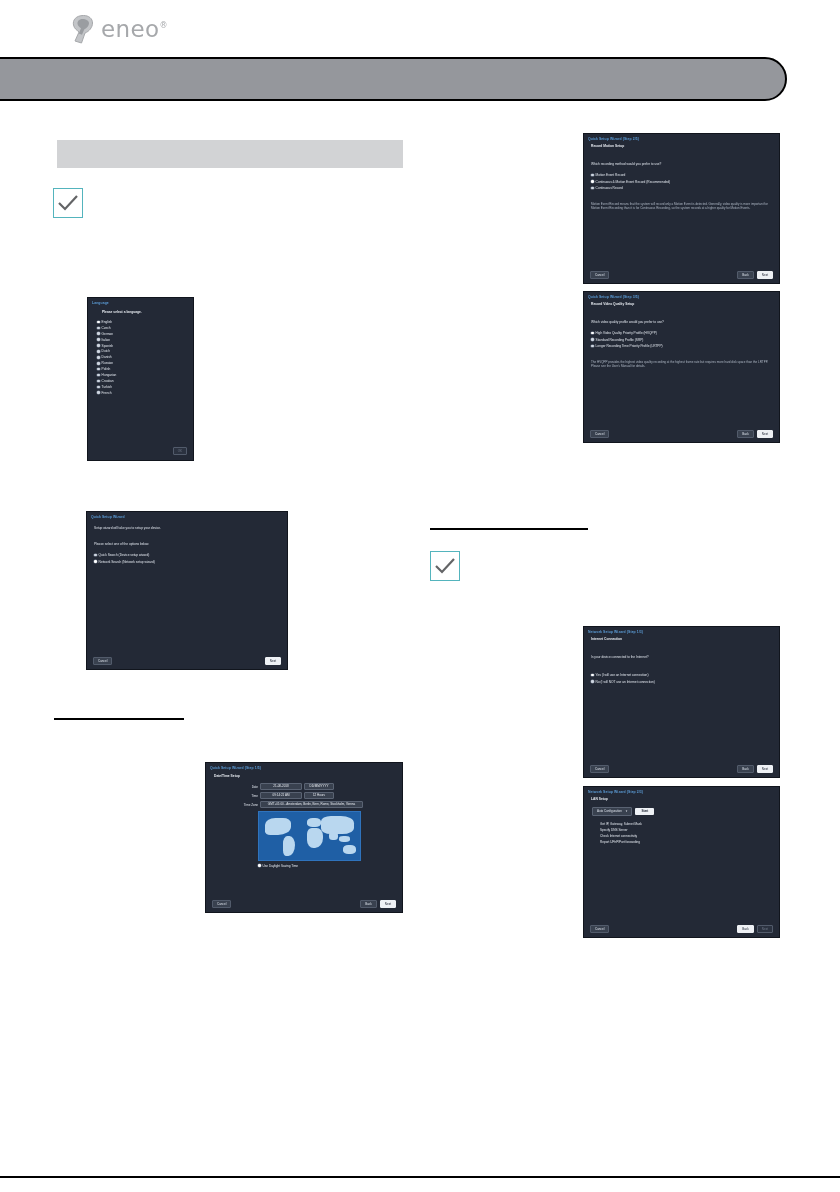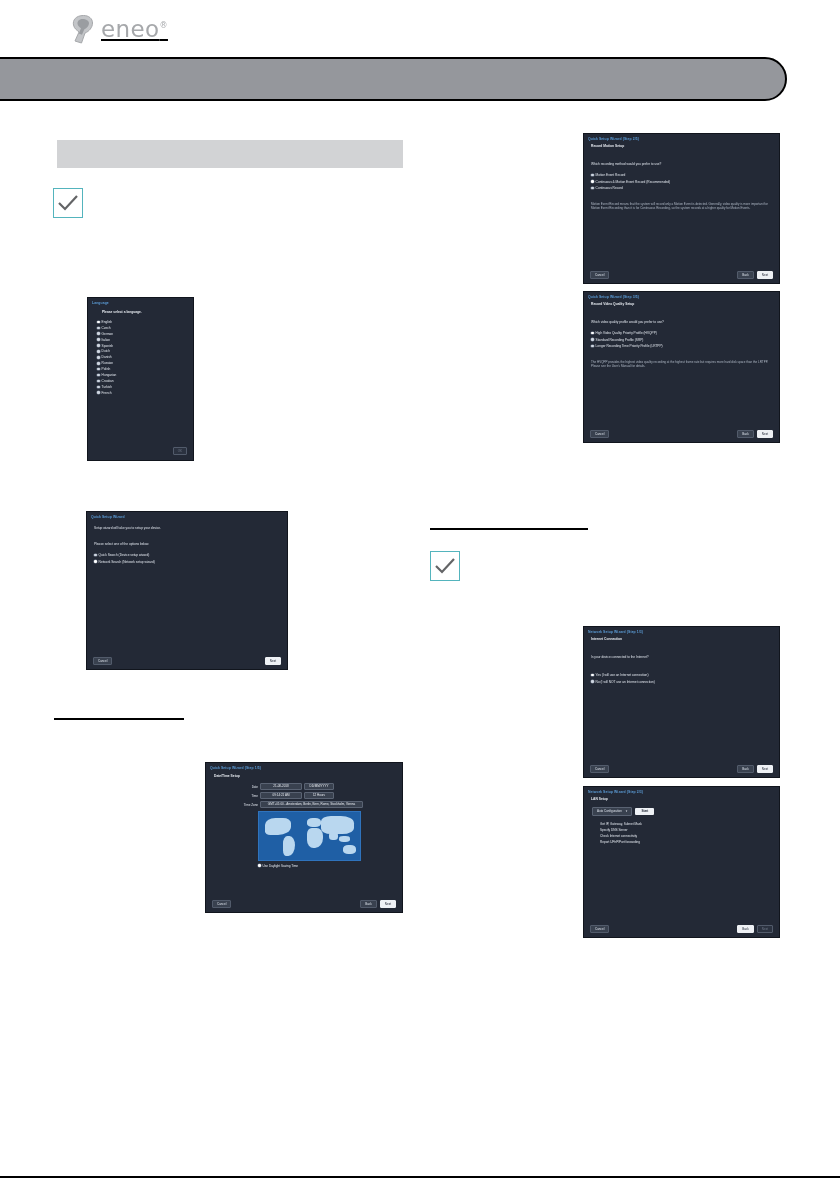--- a/index.html
+++ b/index.html
@@ -7,21 +7,21 @@
     width: 840px; height: 1192px;
     background: #ffffff;
     font-family: "Liberation Sans", sans-serif;
     position: relative;
     overflow: hidden;
   }
 
   
   .logo-wrap {
     position: absolute; left: 70px; top: 14px;
-    display: flex; align-items: center; gap: 5px; text-decoration: underline;
+    display: flex; align-items: center; gap: 5px;
   }
   .logo-mark { width: 26px; height: 30px; display:block; }
   .logo-text {
     font-size: 23px; color: #a6a8ab; letter-spacing: .4px;
     font-family: "DejaVu Sans", sans-serif; font-weight: 400;
     position: relative;
   }
   .logo-text sup { font-size: 8px; vertical-align: super; }
 
   .title-bar {

